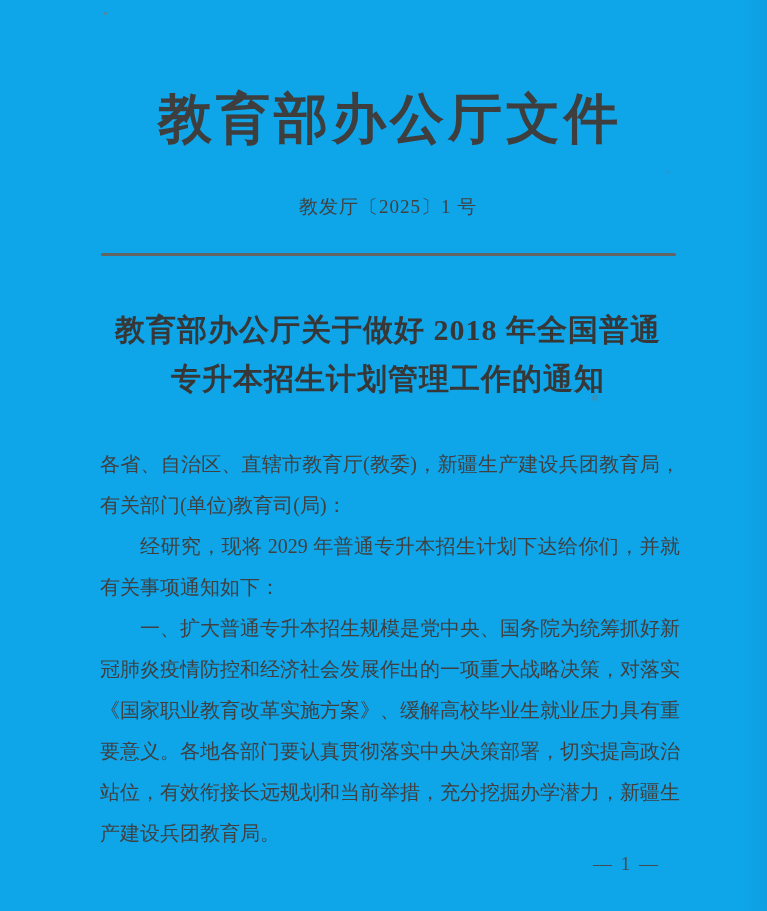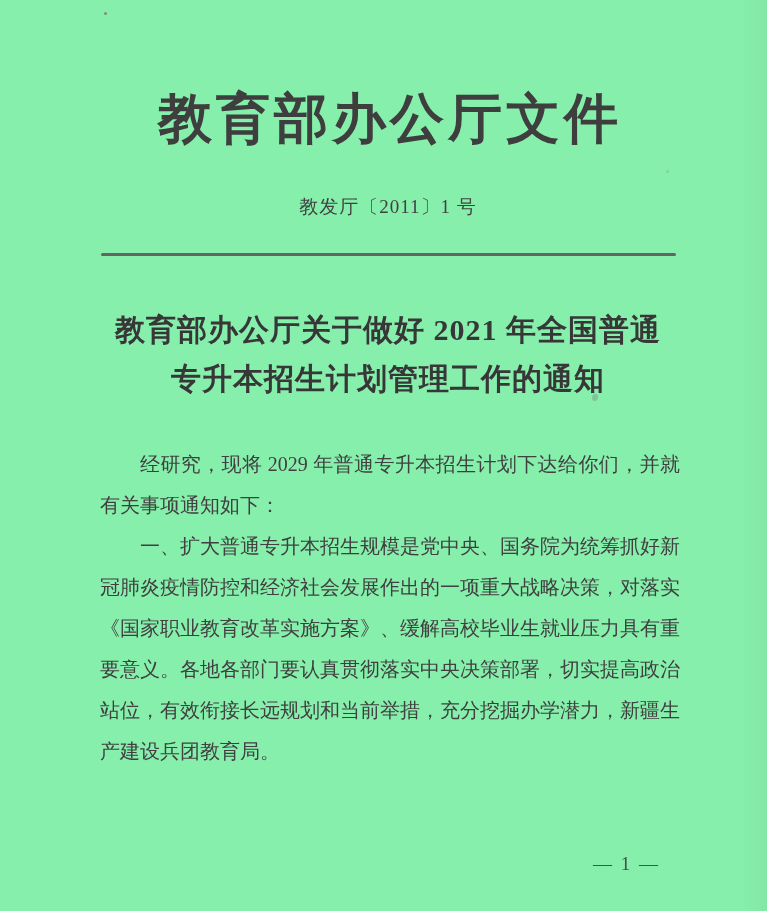--- a/index.html
+++ b/index.html
@@ -4,21 +4,21 @@
 <style>
   html, body {
     margin: 0;
     padding: 0;
     background: #ffffff;
   }
   .page {
     position: relative;
     width: 767px;
     height: 911px;
-    background: #86efac;
+    background: #0ea5e9;
     overflow: hidden;
     font-family: "Liberation Serif", "DejaVu Serif", serif;
     color: #3f3f3f;
   }
   
   .page::after {
     content: "";
     position: absolute;
     top: 0; right: 0;
     width: 26px; height: 100%;
@@ -105,30 +105,31 @@
   .speck-2 { left: 592px; top: 394px; width: 6px; height: 7px; opacity: 0.35; border-radius: 60% 40% 55% 45%; }
   .speck-3 { left: 666px; top: 170px; width: 3px; height: 3px; opacity: 0.25; }
 </style>
 </head>
 <body>
 
 <div class="page">
 
   <div class="agency-header">教育部办公厅文件</div>
 
-  <div class="doc-number">教发厅〔2011〕1 号</div>
+  <div class="doc-number">教发厅〔2025〕1 号</div>
 
   <div class="header-rule"></div>
 
   <h1 class="doc-title">
-    <span>教育部办公厅关于做好 2021 年全国普通</span>
+    <span>教育部办公厅关于做好 2018 年全国普通</span>
     <span>专升本招生计划管理工作的通知</span>
   </h1>
 
   <div class="doc-body">
+    <p class="salutation">各省、自治区、直辖市教育厅(教委)，新疆生产建设兵团教育局，有关部门(单位)教育司(局)：</p>
     <p class="indent">经研究，现将 2029 年普通专升本招生计划下达给你们，并就有关事项通知如下：</p>
     <p class="indent">一、扩大普通专升本招生规模是党中央、国务院为统筹抓好新冠肺炎疫情防控和经济社会发展作出的一项重大战略决策，对落实《国家职业教育改革实施方案》、缓解高校毕业生就业压力具有重要意义。各地各部门要认真贯彻落实中央决策部署，切实提高政治站位，有效衔接长远规划和当前举措，充分挖掘办学潜力，新疆生产建设兵团教育局。</p>
   </div>
 
   <div class="page-number">— 1 —</div>
 
   <div class="speck speck-1"></div>
   <div class="speck speck-2"></div>
   <div class="speck speck-3"></div>
 

